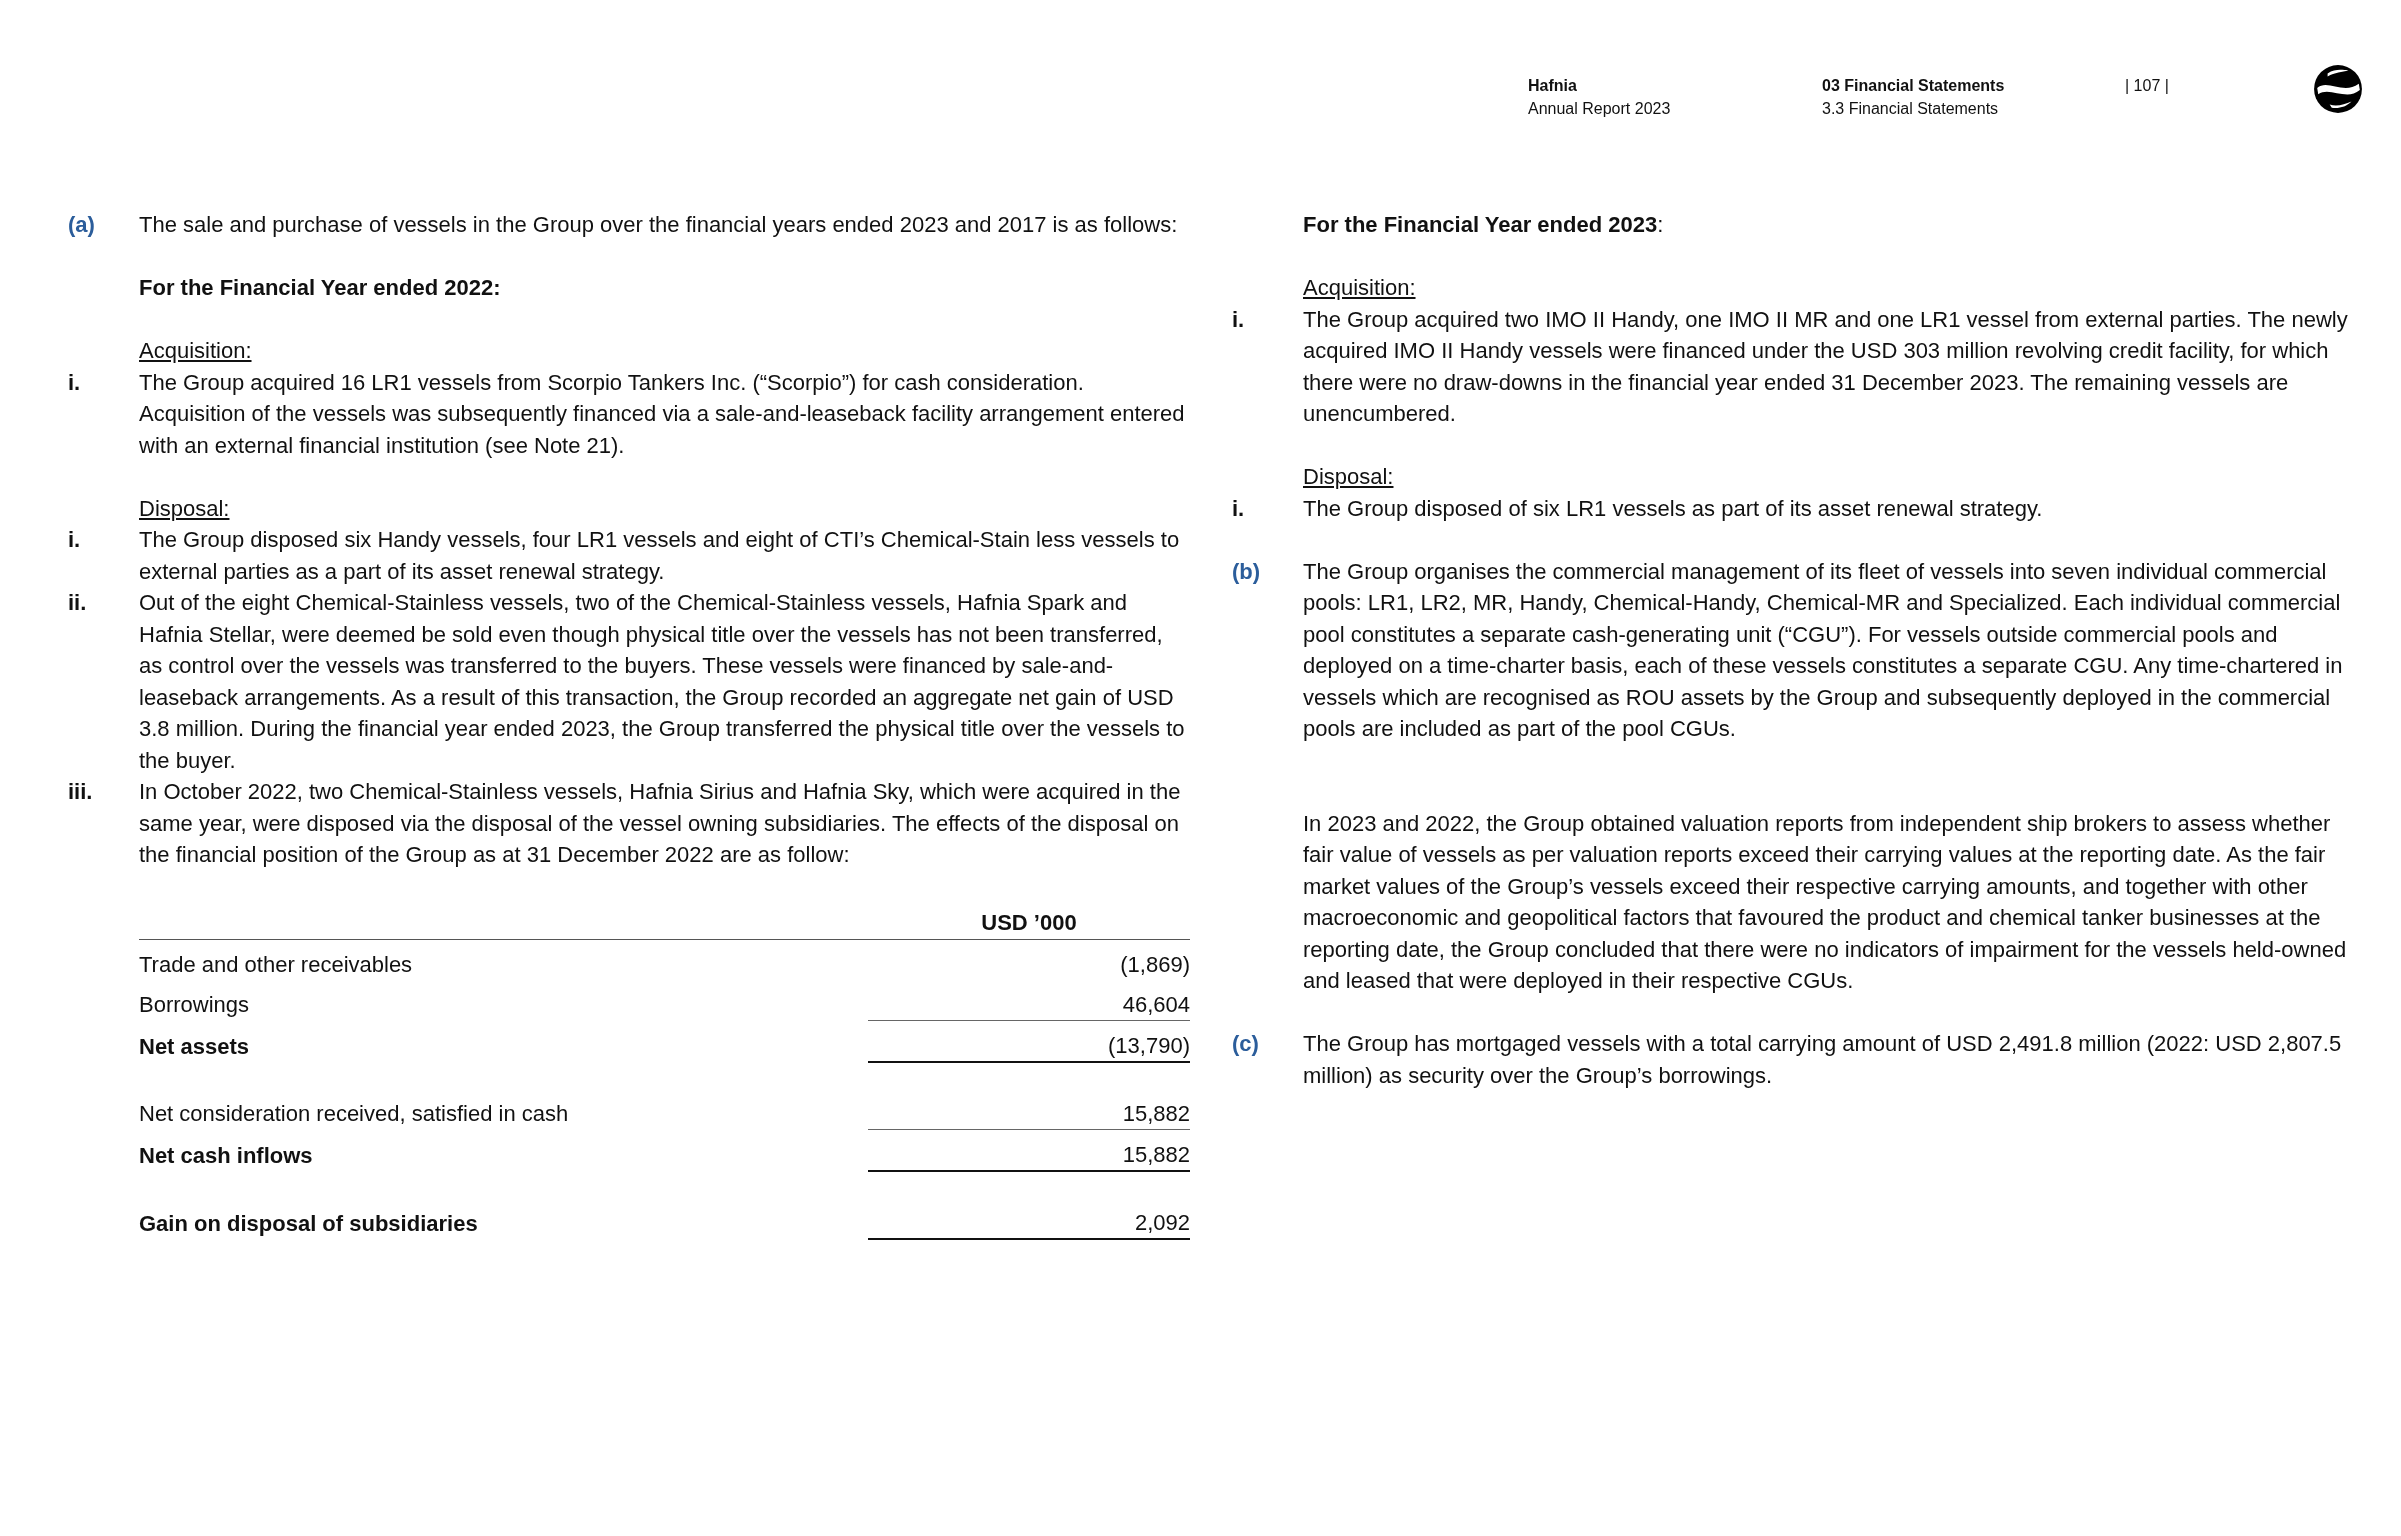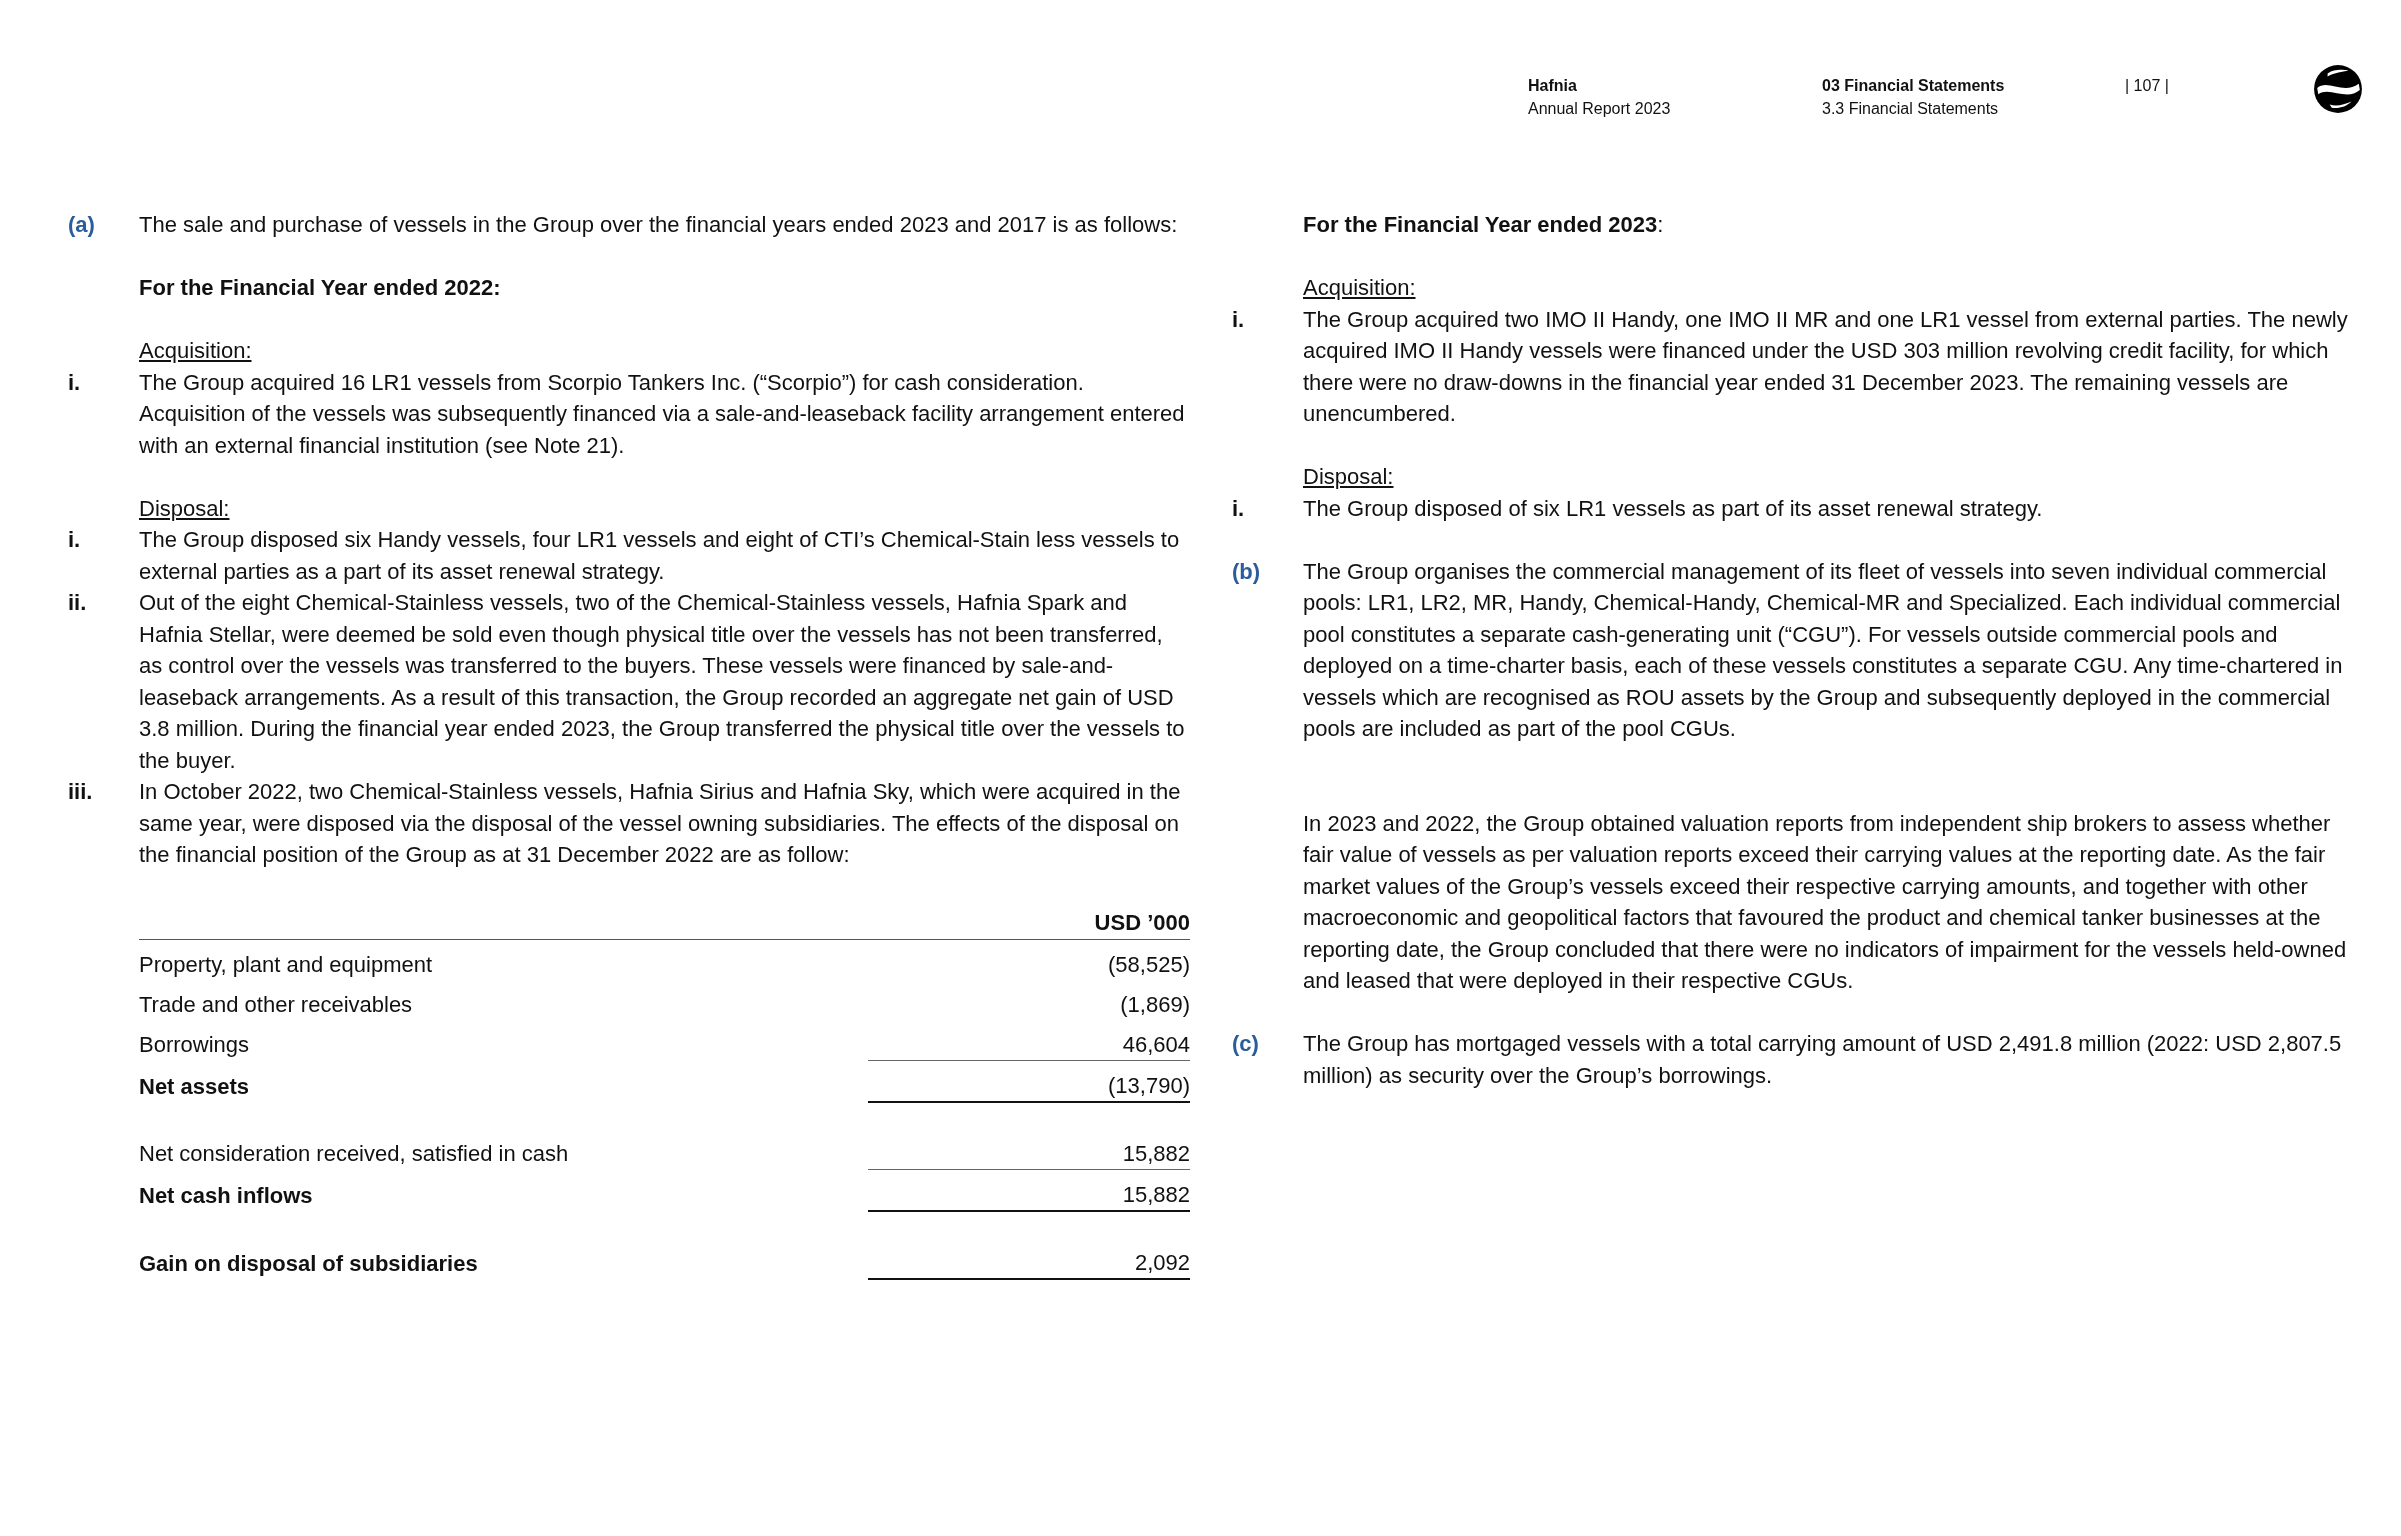--- a/index.html
+++ b/index.html
@@ -27,21 +27,21 @@
   p { margin: 0; }
   .gap { height: 31.5px; }
   .bold { font-weight: 700; }
   .u { text-decoration: underline; }
 
   table.fin { border-collapse: collapse; margin-left: 71px; width: 1051px; margin-top: 31.5px; }
   table.fin td { padding: 0; height: 40px; vertical-align: bottom; }
   table.fin td.v { text-align: right; width: 322px; }
   table.fin tr.head td { height: 36px; font-weight: 700; }
   table.fin tr.head td { border-bottom: 1.4px solid #555; }
-  table.fin tr.head td.v { padding-bottom: 1.4px; }
+  table.fin tr.head td.v { padding-bottom: 1.4px; text-align: center; }
   table.fin tr.bold td { font-weight: 700; }
   .line-thin { border-bottom: 1.4px solid #666; }
   .line-thick { border-bottom: 2.1px solid #111; }
   table.fin tr.spacer td { height: 26px; }
 </style>
 </head>
 <body>
 
 <div class="hdr" id="hdr-company">
   <b>Hafnia</b>
@@ -87,24 +87,20 @@
   <div class="blk">
     <span class="marker roman">iii.</span>
     <p>In October 2022, two Chemical-Stainless vessels, Hafnia Sirius and Hafnia Sky, which were acquired in the same year, were disposed via the disposal of the vessel owning subsidiaries. The effects of the disposal on the financial position of the Group as at 31 December 2022 are as follow:</p>
   </div>
 
   <table class="fin">
     <tbody>
         <tr class="head">
       <td></td>
       <td class="v">USD ’000</td>
-    </tr>
-    <tr>
-      <td>Property, plant and equipment</td>
-      <td class="v">(58,525)</td>
     </tr>
     <tr>
       <td>Trade and other receivables</td>
       <td class="v">(1,869)</td>
     </tr>
     <tr>
       <td>Borrowings</td>
       <td class="v line-thin">46,604</td>
     </tr>
     <tr class="bold">

